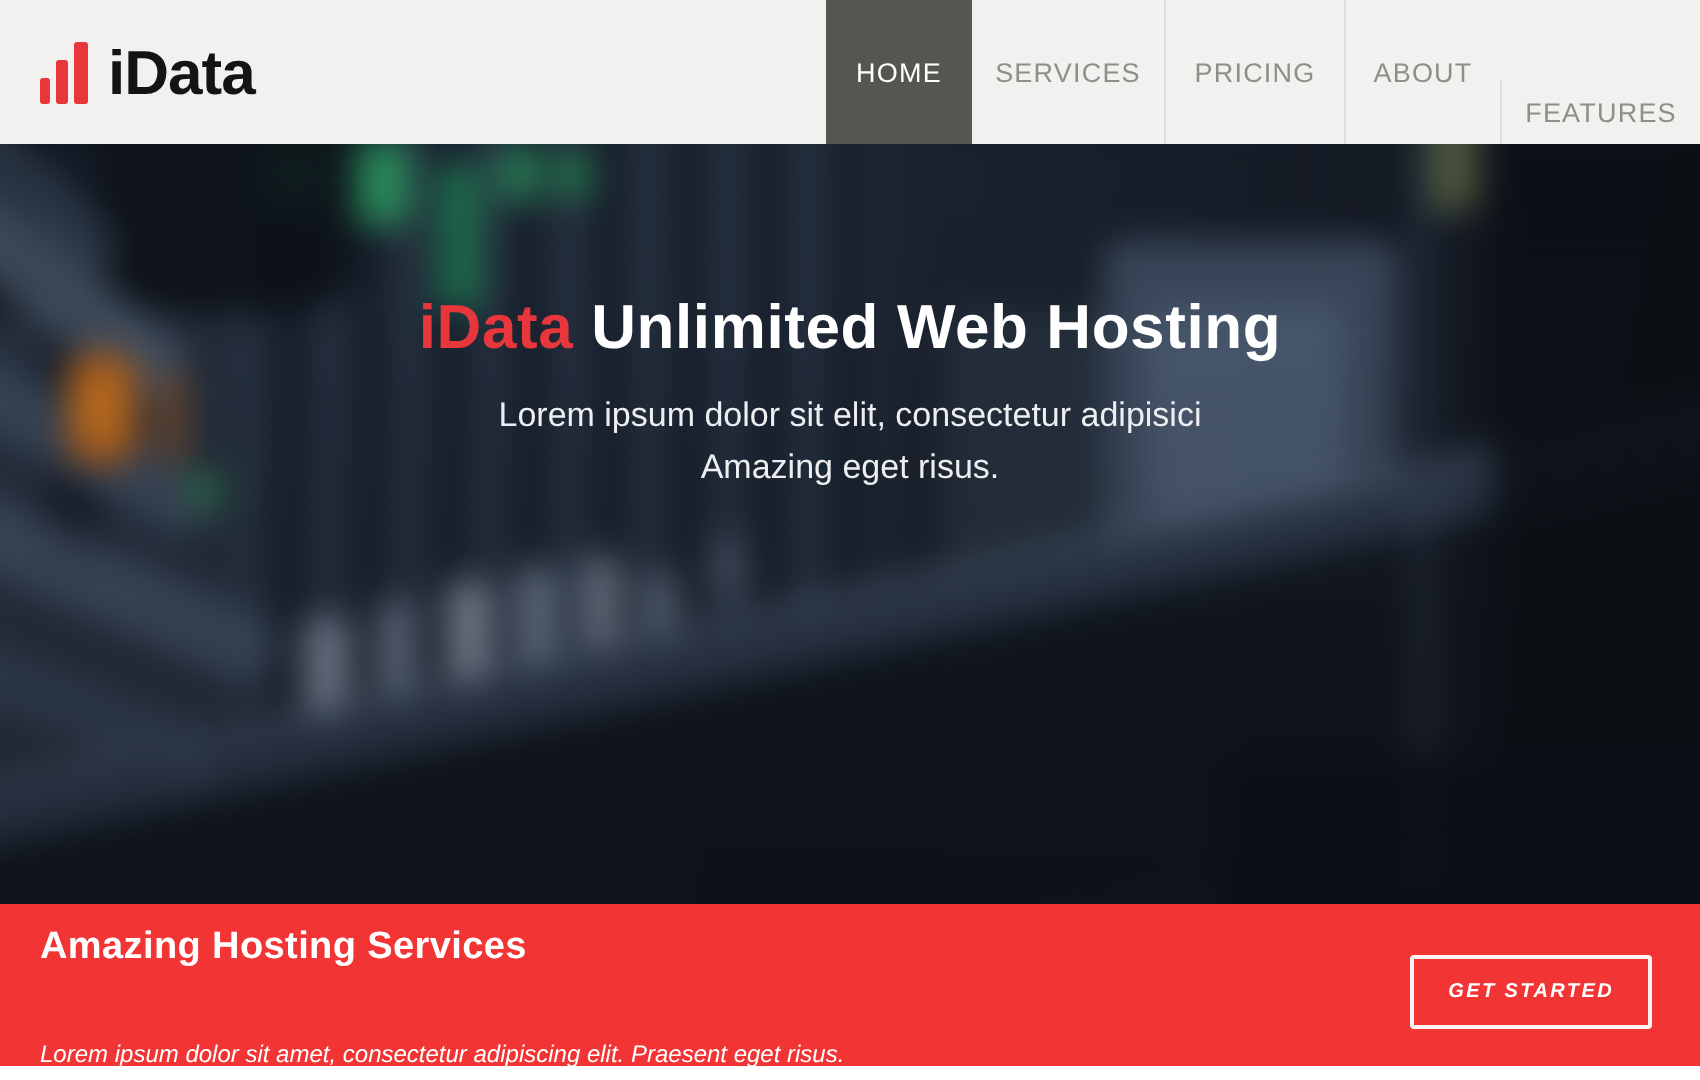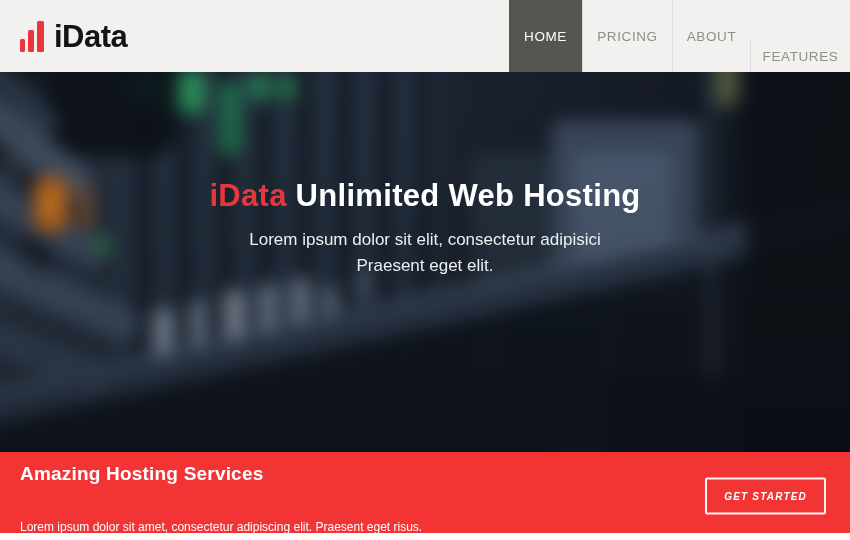--- a/index.html
+++ b/index.html
@@ -81,33 +81,33 @@
   #sc-orange2    { left: 96px; top: 117px; width: 13px; height: 44px; background: #9a6230; border-radius: 6px; opacity: .85; }
   #sc-greendot   { left: 110px; top: 164px; width: 16px; height: 20px; background: #2f8a4f; border-radius: 50%; }
   #sc-glow    { left: 700px; top: -10px; width: 24px; height: 52px; background: #7a8a50; border-radius: 10px; opacity: .7; }
   #sc-vedge   { left: 692px; top: 0; width: 12px; height: 380px; background: #39465a; opacity: .5; }
   #sc-rdark   { left: 730px; top: 0; width: 170px; height: 380px; background: #0b0f15; opacity: .9; }
   #sc-brdark  { left: 600px; top: 300px; width: 310px; height: 130px; background: #0c1017; opacity: .9; }
   .hero-overlay {
     position: absolute; inset: 0; pointer-events: none;
     background: linear-gradient(180deg, rgba(13,17,24,.18) 0%, rgba(13,17,24,.30) 60%, rgba(10,13,19,.42) 100%);
   }
-  .hero-content { position: relative; z-index: 2; text-align: center; padding-top: 106px; }
+  .hero-content { position: relative; z-index: 2; text-align: center; padding-top: 74px; }
   .hero-title { font-size: 31px; font-weight: 700; color: #ffffff; letter-spacing: .3px; line-height: 36px; }
   .hero-title .highlight { color: #e8363d; }
   .hero-subtitle { margin-top: 13px; font-size: 17px; line-height: 26px; color: #eceef1; font-weight: 400; }
 
   
   .cta-band {
     position: relative; height: 88px; background: #f23434;
     display: flex; flex-direction: column; justify-content: center;
     padding-left: 20px; padding-top: 4px; gap: 27px;
   }
   .cta-heading { font-size: 19px; font-weight: 700; color: #ffffff; letter-spacing: .2px; }
-  .cta-text { margin-top: 8px; font-size: 12px; color: #ffffff; font-weight: 400; }
+  .cta-text { margin-top: 8px; font-size: 12px; color: #ffffff; font-weight: 400; font-style: italic; }
   .btn-get-started {
     position: absolute; right: 24px; top: 50%; transform: translateY(-50%);
     background: transparent; border: 2px solid rgba(255,255,255,.95);
     color: #ffffff; font-family: "Liberation Sans", sans-serif;
     font-size: 10px; font-weight: 700; letter-spacing: 1.2px;
     padding: 11px 17px; border-radius: 2px; cursor: pointer; font-style: italic;
   }
 </style>
 </head>
 <body>
@@ -118,20 +118,21 @@
     <div class="logo">
       <span class="logo-bars">
         <span class="bar bar-1"></span>
         <span class="bar bar-2"></span>
         <span class="bar bar-3"></span>
       </span>
       <span class="brand-name">iData</span>
     </div>
     <nav class="main-nav">
       <a id="nav-home" class="nav-item active">HOME</a>
+      <a id="nav-services" class="nav-item">SERVICES</a>
       <a id="nav-pricing" class="nav-item divided">PRICING</a>
       <a id="nav-about" class="nav-item divided">ABOUT</a>
       <a id="nav-features" class="nav-item divided">FEATURES</a>
     </nav>
   </header>
 
   <section class="hero">
     <div class="scene">
       <div id="sc-stripes"></div>
       <div id="cap1" class="cap"></div>
@@ -167,21 +168,21 @@
       <div id="sc-glow"></div>
       <div id="sc-vedge"></div>
       <div id="sc-rdark"></div>
       <div id="sc-brdark"></div>
     </div>
     <div class="hero-overlay"></div>
     <div class="hero-content">
       <h1 class="hero-title"><span class="highlight">iData</span><span> Unlimited Web Hosting</span></h1>
       <p class="hero-subtitle">
         <span>Lorem ipsum dolor sit elit, consectetur adipisici</span><br>
-        <span>Praesent eget elit.</span>
+        <span>Amazing eget risus.</span>
       </p>
     </div>
   </section>
 
   <section class="cta-band">
     <h2 class="cta-heading">Amazing Hosting Services</h2>
     <p class="cta-text">Lorem ipsum dolor sit amet, consectetur adipiscing elit. Praesent eget risus.</p>
     <button class="btn-get-started">GET STARTED</button>
   </section>
 

